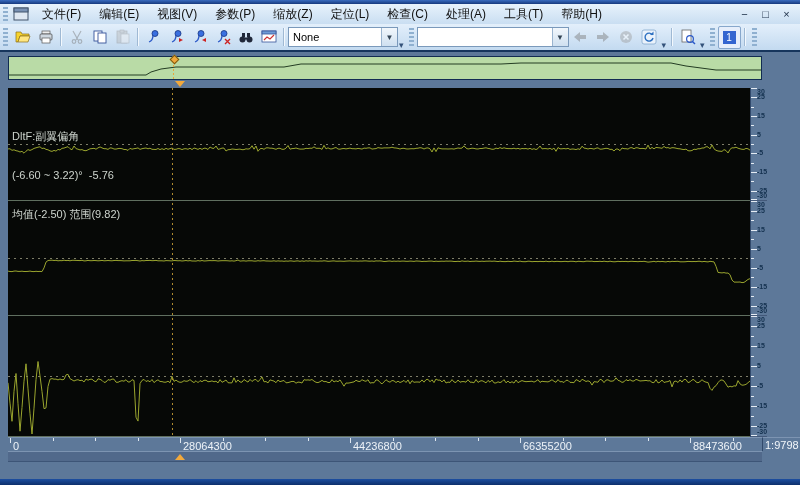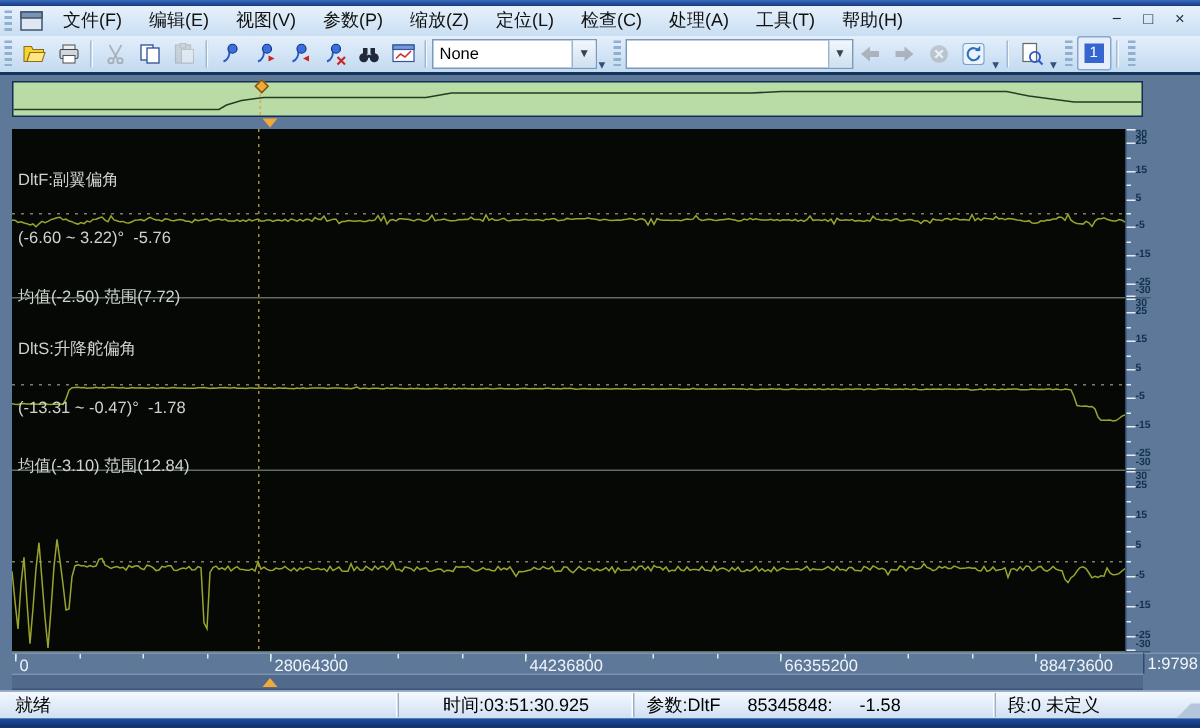--- a/index.html
+++ b/index.html
@@ -42,21 +42,21 @@
   .tri{position:absolute;width:0;height:0;border-left:5px solid transparent;border-right:5px solid transparent;left:167px;}
   .tri.down{border-top:6px solid #f2a93c;top:1px;}
   .tri.up{border-bottom:6px solid #f2a93c;top:2px;}
 
   .plot-row{display:flex;}
   .plot{width:742px;height:348px;background:#060806;position:relative;}
   .panel{position:relative;border-bottom:1px solid #5f6f5f;}
   .panel:last-child{border-bottom:none;}
   .panel svg{position:absolute;inset:0;width:100%;height:100%;}
   .zero{position:absolute;left:0;right:0;top:50%;height:1px;background:repeating-linear-gradient(to right,#7d7d68 0 2px,transparent 2px 6px);}
-  .plabel{position:absolute;top:2px;left:4px;font-size:11px;line-height:13px;color:#cdd4cd;z-index:3;white-space:pre;}
+  .plabel{position:absolute;top:16px;left:4px;font-size:11px;line-height:13px;color:#cdd4cd;z-index:3;white-space:pre;}
   .vcursor{position:absolute;top:0;bottom:0;width:1px;left:164px;z-index:2;background:repeating-linear-gradient(to bottom,#b08c2e 0 2px,transparent 2px 5px);}
 
   .ruler{width:16px;background:#5d7899;border-left:1px solid #31496b;position:relative;}
   .rsec{position:relative;border-bottom:1px solid #43597a;box-sizing:content-box;}
   .rtick{position:absolute;left:0;width:3px;height:1px;background:#e4ebf3;}
   .rtick.major{width:6px;}
   .rlabel{position:absolute;left:6px;font-size:7px;font-weight:bold;color:#13304e;line-height:8px;}
 
   .axis-row{display:flex;height:14px;}
   .xaxis{position:relative;width:754px;background:#5d7899;border-top:1px solid #7d94b2;}
@@ -247,33 +247,28 @@
     <div class="marker-strip top">
       <div class="tri down" style="left: 167px;"></div>
     </div>
 
     <div class="plot-row">
       <div class="plot">
         <div class="panel" style="height:112px">
           <div class="plabel">
             <div>DltF:副翼偏角</div>
             <div>(-6.60 ~ 3.22)°  -5.76</div>
-            <div>均值(-2.50) 范围(7.72)</div>
+            <div>均值(-2.50) 范围(9.82)</div>
           </div>
           <div class="zero"></div>
           <svg id="trace0" preserveAspectRatio="none" viewBox="0 0 742 112">
               <polyline points="0,60.9 2,60.8 4,62.3 6,61.8 8,62.7 10,63.1 12,64.0 14,63.3 16,65.2 18,63.2 20,61.6 22,62.4 24,61.6 26,60.4 28,59.8 30,59.2 32,58.8 34,60.5 36,60.1 38,61.4 40,61.8 42,62.9 44,63.4 46,62.4 48,63.1 50,61.4 52,62.0 54,60.3 56,60.1 58,59.3 60,58.7 62,60.7 64,61.8 66,58.0 68,60.6 70,61.2 72,61.9 74,61.6 76,62.5 78,62.7 80,61.8 82,60.8 84,60.6 86,60.3 88,61.2 90,59.9 92,58.9 94,59.9 96,60.7 98,60.7 100,61.4 102,59.9 104,60.1 106,61.0 108,61.1 110,60.6 112,60.4 114,60.7 116,61.5 118,61.5 120,62.4 122,60.3 124,61.2 126,60.7 128,60.4 130,59.9 132,61.4 134,60.7 136,60.3 138,60.0 140,60.8 142,60.2 144,61.3 146,61.4 148,61.5 150,60.5 152,61.6 154,60.7 156,61.6 158,60.3 160,61.3 162,60.6 164,60.0 166,61.4 168,61.3 170,60.6 172,60.7 174,61.6 176,60.8 178,60.7 180,61.3 182,60.2 184,61.6 186,60.0 188,60.6 190,61.4 192,60.3 194,61.4 196,60.2 198,60.3 200,61.5 202,59.0 204,60.2 206,60.4 208,58.0 210,61.4 212,60.9 214,60.1 216,60.1 218,63.0 220,61.7 222,61.6 224,61.0 226,61.2 228,61.5 230,61.3 232,61.1 234,61.7 236,61.6 238,60.8 240,61.1 242,60.6 244,57.7 246,61.2 248,58.0 250,63.3 252,60.8 254,60.4 256,61.3 258,59.9 260,59.8 262,60.2 264,60.2 266,60.7 268,61.3 270,60.3 272,60.3 274,61.3 276,61.3 278,60.2 280,57.5 282,61.2 284,60.6 286,60.5 288,60.0 290,60.7 292,61.1 294,61.1 296,61.0 298,60.3 300,60.5 302,60.2 304,60.3 306,58.8 308,60.3 310,60.3 312,60.3 314,61.4 316,57.3 318,60.9 320,59.8 322,60.9 324,60.9 326,60.1 328,59.5 330,61.0 332,61.2 334,60.7 336,60.5 338,60.9 340,60.5 342,60.1 344,60.7 346,60.7 348,60.9 350,60.4 352,60.7 354,61.1 356,60.1 358,60.3 360,59.9 362,59.9 364,61.1 366,60.8 368,60.6 370,59.6 372,60.0 374,60.2 376,59.9 378,59.9 380,59.9 382,59.8 384,59.2 386,59.9 388,60.0 390,60.4 392,61.0 394,60.4 396,60.3 398,60.9 400,61.0 402,60.8 404,60.7 406,60.8 408,60.3 410,60.2 412,59.7 414,60.0 416,61.0 418,60.1 420,59.9 422,60.8 424,64.0 426,59.9 428,63.6 430,59.8 432,60.5 434,60.9 436,60.9 438,60.9 440,61.0 442,60.9 444,60.8 446,61.1 448,60.5 450,60.0 452,60.3 454,60.1 456,57.8 458,60.1 460,61.0 462,60.6 464,60.2 466,60.4 468,60.9 470,61.0 472,60.5 474,60.5 476,60.1 478,59.8 480,60.4 482,60.7 484,61.3 486,61.2 488,60.1 490,60.7 492,59.6 494,60.5 496,59.8 498,60.4 500,60.6 502,60.6 504,60.7 506,60.2 508,60.9 510,60.3 512,61.1 514,60.5 516,60.7 518,60.5 520,61.1 522,60.3 524,61.4 526,60.7 528,61.6 530,60.5 532,58.0 534,60.9 536,60.6 538,60.6 540,61.0 542,60.3 544,61.5 546,60.1 548,63.3 550,59.5 552,60.8 554,60.8 556,60.5 558,60.9 560,60.3 562,61.4 564,61.0 566,61.1 568,61.6 570,60.8 572,61.4 574,58.2 576,60.1 578,60.4 580,61.0 582,60.4 584,60.6 586,61.1 588,60.2 590,59.9 592,61.2 594,61.1 596,60.7 598,60.3 600,60.5 602,61.4 604,61.3 606,63.0 608,61.0 610,61.1 612,62.7 614,60.0 616,60.7 618,60.7 620,61.1 622,59.8 624,59.7 626,60.8 628,59.7 630,59.9 632,60.6 634,60.4 636,60.5 638,61.0 640,57.1 642,61.0 644,59.4 646,60.9 648,59.4 650,59.7 652,59.9 654,60.3 656,58.4 658,59.9 660,59.6 662,60.4 664,59.7 666,59.8 668,60.2 670,60.7 672,60.8 674,61.3 676,61.6 678,61.1 680,62.7 682,62.9 684,62.5 686,61.2 688,61.5 690,60.7 692,60.8 694,60.0 696,60.0 698,58.7 700,58.9 702,60.9 704,56.9 706,60.8 708,62.3 710,63.0 712,63.2 714,63.4 716,61.6 718,62.5 720,65.0 722,61.4 724,59.8 726,59.9 728,59.2 730,60.2 732,60.8 734,61.3 736,61.4 738,60.4 740,60.8 742,62.1" fill="none" stroke="#9aa52e" stroke-width="1"></polyline>
             </svg>
         </div>
         <div class="panel" style="height:114px">
-          <div class="plabel">
-            <div>DltS:升降舵偏角</div>
-            <div>(-13.31 ~ -0.47)°  -1.78</div>
-            <div>均值(-3.10) 范围(12.84)</div>
-          </div>
           <div class="zero"></div>
           <svg id="trace1" preserveAspectRatio="none" viewBox="0 0 742 114">
               <polyline points="0,70.1 2,70.5 4,70.6 6,70.1 8,70.0 10,70.4 12,70.4 14,70.2 16,70.5 18,70.5 20,70.4 22,70.1 24,70.5 26,70.6 28,70.3 30,70.5 32,70.4 34,70.6 36,66.9 38,61.1 40,59.5 42,59.3 44,59.2 46,59.5 48,59.3 50,59.8 52,59.6 54,59.7 56,59.2 58,59.6 60,59.4 62,59.8 64,59.3 66,59.3 68,59.4 70,59.5 72,59.6 74,59.3 76,59.9 78,59.8 80,59.4 82,59.7 84,59.7 86,59.5 88,59.6 90,59.8 92,59.7 94,59.4 96,59.8 98,59.7 100,59.5 102,59.7 104,59.8 106,59.5 108,59.4 110,59.6 112,59.6 114,59.7 116,59.9 118,59.8 120,59.8 122,59.8 124,59.5 126,59.5 128,59.4 130,59.7 132,60.0 134,59.6 136,59.8 138,59.5 140,59.5 142,59.4 144,59.7 146,59.6 148,59.4 150,59.8 152,59.8 154,59.8 156,60.0 158,59.6 160,59.7 162,59.8 164,59.9 166,59.5 168,59.6 170,59.8 172,59.7 174,60.0 176,59.8 178,59.5 180,59.9 182,59.6 184,60.0 186,60.0 188,60.1 190,59.6 192,60.0 194,59.5 196,60.0 198,59.9 200,59.7 202,59.6 204,59.7 206,59.6 208,59.7 210,60.0 212,59.8 214,59.7 216,59.7 218,59.7 220,59.8 222,60.0 224,59.8 226,60.1 228,59.7 230,59.0 232,60.1 234,59.9 236,59.8 238,60.1 240,59.8 242,59.8 244,59.8 246,60.1 248,60.1 250,59.7 252,60.0 254,59.8 256,59.7 258,60.0 260,60.0 262,60.1 264,60.1 266,59.8 268,60.2 270,59.9 272,60.1 274,60.0 276,60.3 278,60.0 280,60.2 282,59.9 284,60.0 286,60.3 288,60.0 290,59.9 292,60.3 294,59.9 296,60.3 298,59.8 300,60.1 302,59.8 304,60.1 306,60.0 308,60.1 310,60.2 312,60.0 314,60.1 316,59.8 318,60.0 320,60.3 322,60.2 324,60.0 326,59.9 328,60.2 330,60.2 332,60.1 334,60.2 336,60.3 338,60.1 340,60.0 342,59.9 344,60.1 346,60.1 348,60.0 350,60.2 352,60.0 354,60.1 356,59.9 358,59.9 360,60.1 362,60.2 364,60.0 366,60.3 368,59.9 370,60.0 372,59.9 374,60.1 376,60.5 378,60.4 380,60.1 382,60.0 384,60.4 386,60.1 388,60.3 390,60.1 392,60.3 394,60.1 396,60.1 398,60.3 400,60.3 402,60.1 404,60.2 406,60.4 408,60.0 410,60.1 412,60.2 414,60.5 416,60.3 418,60.4 420,60.2 422,60.1 424,60.1 426,60.5 428,60.2 430,60.4 432,60.3 434,60.2 436,60.3 438,60.1 440,60.2 442,60.1 444,60.2 446,60.5 448,60.5 450,60.3 452,60.5 454,59.9 456,60.3 458,60.3 460,60.1 462,60.5 464,60.3 466,60.3 468,60.1 470,60.3 472,60.4 474,60.2 476,60.4 478,60.2 480,60.2 482,60.1 484,60.3 486,60.1 488,60.3 490,60.6 492,60.2 494,60.5 496,60.6 498,60.6 500,60.3 502,60.5 504,60.5 506,60.1 508,60.3 510,60.5 512,60.1 514,60.6 516,60.7 518,60.7 520,60.2 522,60.3 524,60.7 526,60.5 528,60.5 530,60.6 532,60.4 534,60.5 536,60.6 538,60.2 540,60.6 542,60.6 544,60.2 546,60.7 548,60.4 550,60.4 552,60.6 554,60.6 556,60.4 558,60.4 560,60.7 562,60.3 564,60.3 566,60.4 568,60.8 570,60.3 572,60.4 574,60.6 576,60.7 578,60.2 580,60.2 582,60.3 584,60.2 586,60.6 588,60.5 590,60.5 592,60.3 594,60.6 596,60.2 598,60.5 600,60.7 602,60.2 604,60.6 606,60.8 608,60.7 610,60.3 612,60.6 614,60.4 616,60.5 618,60.4 620,60.7 622,60.4 624,60.3 626,60.5 628,60.5 630,60.7 632,60.4 634,60.5 636,60.3 638,60.7 640,61.1 642,60.9 644,60.7 646,60.3 648,60.9 650,60.3 652,60.7 654,60.4 656,60.7 658,60.9 660,60.4 662,60.8 664,60.3 666,60.5 668,60.4 670,60.3 672,60.8 674,60.8 676,60.8 678,60.7 680,60.4 682,60.5 684,60.6 686,60.5 688,60.6 690,60.3 692,60.3 694,60.8 696,60.4 698,60.7 700,60.9 702,60.3 704,60.6 706,60.9 708,65.3 710,71.4 712,71.7 714,71.9 716,71.6 718,72.1 720,72.0 722,73.7 724,79.0 726,81.1 728,81.1 730,81.1 732,81.0 734,81.6 736,81.4 738,80.0 740,78.4 742,77.7" fill="none" stroke="#9aa52e" stroke-width="1"></polyline>
             </svg>
         </div>
         <div class="panel" style="height:120px">
           <div class="zero"></div>
           <svg id="trace2" preserveAspectRatio="none" viewBox="0 0 742 120">
               <polyline points="0,66.8 2,87.1 4,105.3 6,75.3 8,57.5 10,87.7 12,115.2 14,91.5 16,65.2 18,47.8 20,72.9 22,97.7 24,118.0 26,92.1 28,63.7 30,45.5 32,59.9 34,75.5 36,92.7 38,91.9 40,70.5 42,63.2 44,62.6 46,63.2 48,63.1 50,63.9 52,63.0 54,63.8 56,63.4 58,58.9 60,58.3 62,62.7 64,63.8 66,65.0 68,64.1 70,63.7 72,64.6 74,64.2 76,66.0 78,63.0 80,64.2 82,63.3 84,63.2 86,65.0 88,65.8 90,62.8 92,63.3 94,64.4 96,66.4 98,66.0 100,63.6 102,64.2 104,63.1 106,63.2 108,66.2 110,66.3 112,65.3 114,64.7 116,65.2 118,63.7 120,66.0 122,65.9 124,63.7 126,64.5 128,101.2 130,105.1 132,67.6 134,64.4 136,63.4 138,65.5 140,64.6 142,65.8 144,63.5 146,66.6 148,64.9 150,63.8 152,65.5 154,65.6 156,66.2 158,66.2 160,65.2 162,66.7 164,60.4 166,65.4 168,64.1 170,65.6 172,66.3 174,66.1 176,64.7 178,65.3 180,65.0 182,63.6 184,65.3 186,66.6 188,64.7 190,66.7 192,64.6 194,65.7 196,64.3 198,64.3 200,65.7 202,65.5 204,64.9 206,65.8 208,65.2 210,66.9 212,63.6 214,66.3 216,65.3 218,64.0 220,66.7 222,66.9 224,66.8 226,61.8 228,66.4 230,63.9 232,66.0 234,66.2 236,63.5 238,64.9 240,66.1 242,63.4 244,65.5 246,63.8 248,63.5 250,65.8 252,63.6 254,60.9 256,65.8 258,65.5 260,66.9 262,63.9 264,64.5 266,65.1 268,66.7 270,64.0 272,65.7 274,65.0 276,64.5 278,66.8 280,66.6 282,66.0 284,65.4 286,65.5 288,67.2 290,66.1 292,66.3 294,67.0 296,63.7 298,64.1 300,63.9 302,64.2 304,63.5 306,65.1 308,66.3 310,66.6 312,65.7 314,64.4 316,65.7 318,65.5 320,66.5 322,66.5 324,63.6 326,66.0 328,64.8 330,65.7 332,63.9 334,67.0 336,70.2 338,67.0 340,67.1 342,66.8 344,66.3 346,65.9 348,64.3 350,65.3 352,65.5 354,63.7 356,64.8 358,65.3 360,63.7 362,67.1 364,66.7 366,66.8 368,63.9 370,64.1 372,66.4 374,67.9 376,65.9 378,63.7 380,65.4 382,66.2 384,64.5 386,64.9 388,66.5 390,65.2 392,66.5 394,65.7 396,64.4 398,66.5 400,63.9 402,67.8 404,64.6 406,66.3 408,66.0 410,66.0 412,66.2 414,63.9 416,66.2 418,63.7 420,63.3 422,65.8 424,63.8 426,66.6 428,63.0 430,64.2 432,64.1 434,65.9 436,63.9 438,67.0 440,66.1 442,66.4 444,63.6 446,66.0 448,66.5 450,64.0 452,66.2 454,65.6 456,65.6 458,66.2 460,63.7 462,66.2 464,66.2 466,66.8 468,63.5 470,66.4 472,65.1 474,64.7 476,65.6 478,66.9 480,64.4 482,66.2 484,64.1 486,66.9 488,67.0 490,65.8 492,66.6 494,65.6 496,63.6 498,66.8 500,65.1 502,66.9 504,65.7 506,67.1 508,64.0 510,66.7 512,65.5 514,64.6 516,65.3 518,65.7 520,65.5 522,65.4 524,65.2 526,66.1 528,65.1 530,63.6 532,66.4 534,65.2 536,65.6 538,65.7 540,65.9 542,65.0 544,63.7 546,65.3 548,66.3 550,63.6 552,65.8 554,65.6 556,66.5 558,64.3 560,64.4 562,66.4 564,66.4 566,66.7 568,63.6 570,64.5 572,65.9 574,63.3 576,64.3 578,65.5 580,64.8 582,65.7 584,69.1 586,65.7 588,65.9 590,66.2 592,63.3 594,64.0 596,66.6 598,64.1 600,63.8 602,65.1 604,65.2 606,64.6 608,61.8 610,64.3 612,65.0 614,66.4 616,65.8 618,63.6 620,64.8 622,63.7 624,65.0 626,65.0 628,63.4 630,64.1 632,65.0 634,64.8 636,64.7 638,64.4 640,64.9 642,64.7 644,66.4 646,66.7 648,63.6 650,66.9 652,66.2 654,64.0 656,66.5 658,65.9 660,65.6 662,64.5 664,70.9 666,65.6 668,65.0 670,66.5 672,63.9 674,66.1 676,63.4 678,63.6 680,66.6 682,65.9 684,63.9 686,63.6 688,66.0 690,66.8 692,65.6 694,63.7 696,65.4 698,66.2 700,66.5 702,72.3 704,74.4 706,71.1 708,69.7 710,66.7 712,64.4 714,63.9 716,65.0 718,68.0 720,71.2 722,70.2 724,70.9 726,69.8 728,70.1 730,64.6 732,67.9 734,69.2 736,69.0 738,68.4 740,66.7 742,65.0" fill="none" stroke="#9aa52e" stroke-width="1"></polyline>
             </svg>
@@ -385,26 +380,15 @@
           <div class="xlabel" style="left: 685px; text-align: right;">88473600</div>
         </div>
       <div class="scale-cell">1:9798</div>
     </div>
 
     <div class="marker-strip bottom">
       <div class="tri up" style="left: 167px;"></div>
     </div>
   </div>
 
-  <div class="statusbar">
-    <div class="st-ready">就绪</div>
-    <div class="st-cell st-time">时间:03:51:30.925</div>
-    <div class="st-cell st-param">
-      <span>参数:DltF</span>
-      <span>85345848:</span>
-      <span>-1.58</span>
-    </div>
-    <div class="st-cell st-seg">段:0 未定义</div>
-    <div class="st-grip"></div>
-  </div>
 
   <div class="bottom-edge"></div>
 </div>
 
 </body></html>

